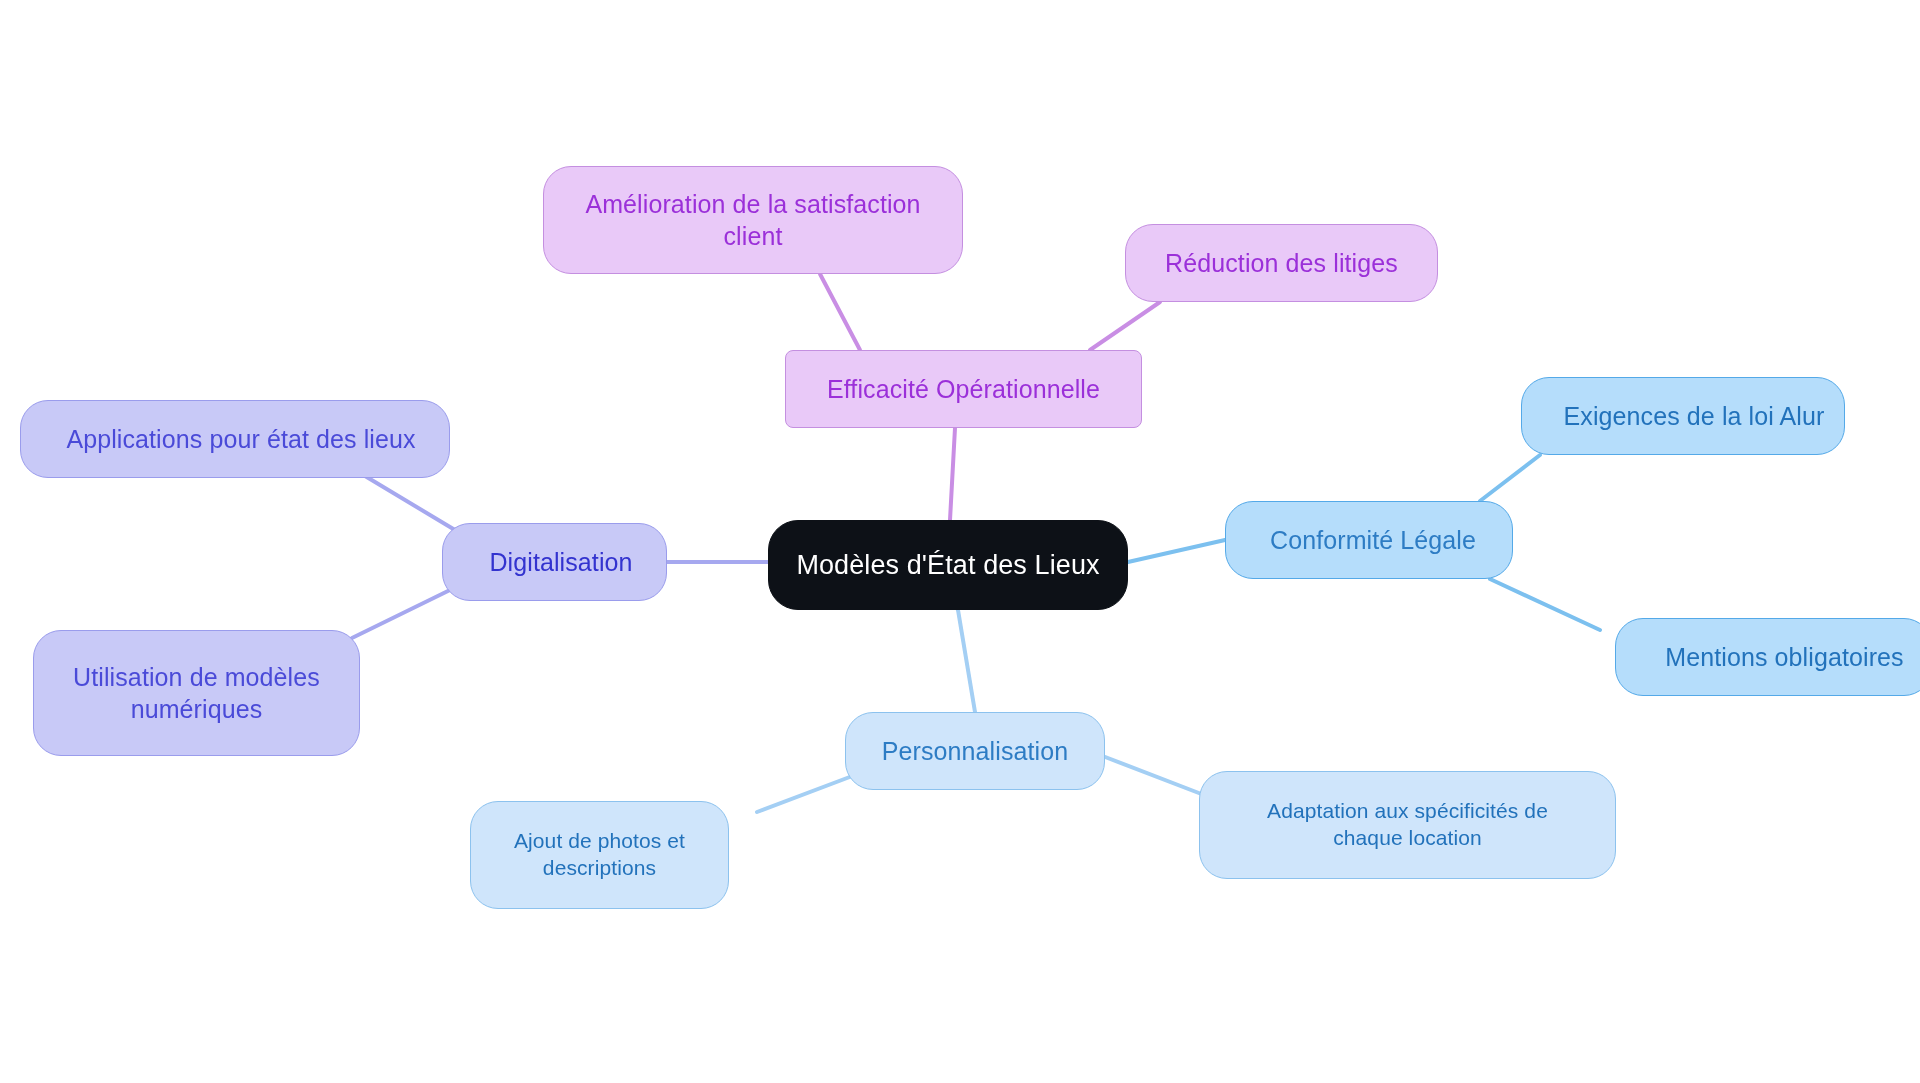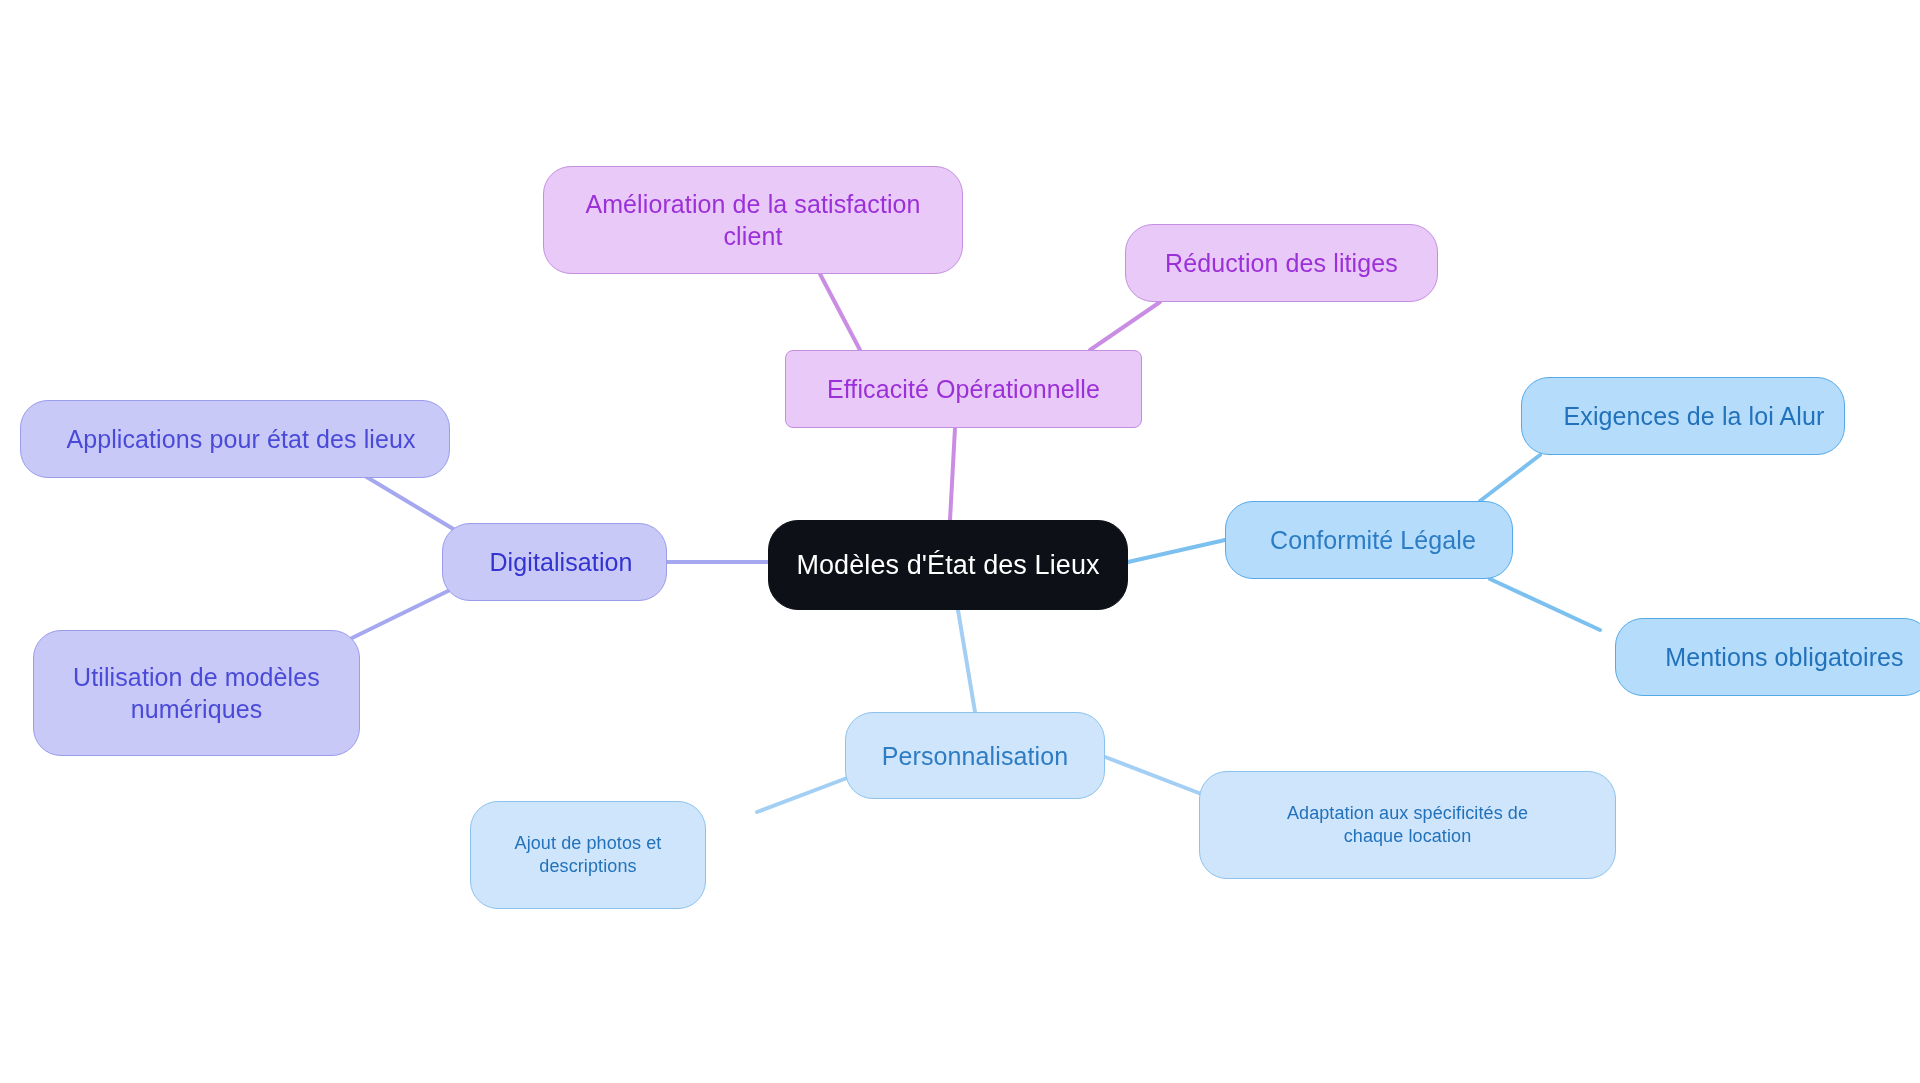--- a/index.html
+++ b/index.html
@@ -84,21 +84,21 @@
     background: #cfe5fb;
     border-color: #8cc2ee;
     color: #2d7cc4;
     font-size: 25px;
     border-radius: 28px;
   }
   .node.leaf-lightblue {
     background: #cfe5fb;
     border-color: #8cc2ee;
     color: #2272bb;
-    font-size: 18px;
+    font-size: 21px;
     border-radius: 28px;
     align-items: center;
   }
   .node.branch-periwinkle {
     background: #c8c9f7;
     border-color: #9a9cec;
     color: #3333cf;
     font-size: 25px;
     border-radius: 28px;
   }
@@ -152,25 +152,25 @@
   </div>
 
   <div class="node leaf-blue" style="left: 1521px; top: 377px; width: 324px; height: 78px; background: rgb(181, 221, 251); color: rgb(34, 114, 187);">
     <span class="node-label">Exigences de la loi Alur</span>
   </div>
 
   <div class="node leaf-blue" style="left: 1583px; top: 618px; width: 317px; height: 78px; background: rgb(181, 221, 251); color: rgb(34, 114, 187); margin-left: 32px;">
     <span class="node-label">Mentions obligatoires</span>
   </div>
 
-  <div class="node branch-lightblue" style="left: 845px; top: 712px; width: 260px; height: 87px; background: rgb(207, 229, 251); color: rgb(45, 124, 196);">
+  <div class="node branch-lightblue" style="left: 845px; top: 712px; width: 260px; height: 78px; background: rgb(207, 229, 251); color: rgb(45, 124, 196);">
     <span class="node-label">Personnalisation</span>
   </div>
 
-  <div class="node leaf-lightblue" style="left: 470px; top: 801px; width: 236px; height: 108px; background: rgb(207, 229, 251); color: rgb(34, 114, 187);">
+  <div class="node leaf-lightblue" style="left: 470px; top: 801px; width: 259px; height: 108px; background: rgb(207, 229, 251); color: rgb(34, 114, 187);">
     <span class="node-label">Ajout de photos et
 descriptions</span>
   </div>
 
   <div class="node leaf-lightblue" style="left: 1199px; top: 771px; width: 417px; height: 108px; background: rgb(207, 229, 251); color: rgb(34, 114, 187);">
     <span class="node-label">Adaptation aux spécificités de
 chaque location</span>
   </div>
 
   <div class="node branch-periwinkle" style="left: 442px; top: 523px; width: 225px; height: 78px; background: rgb(200, 201, 247); color: rgb(51, 51, 207); padding-left: 13px;">

